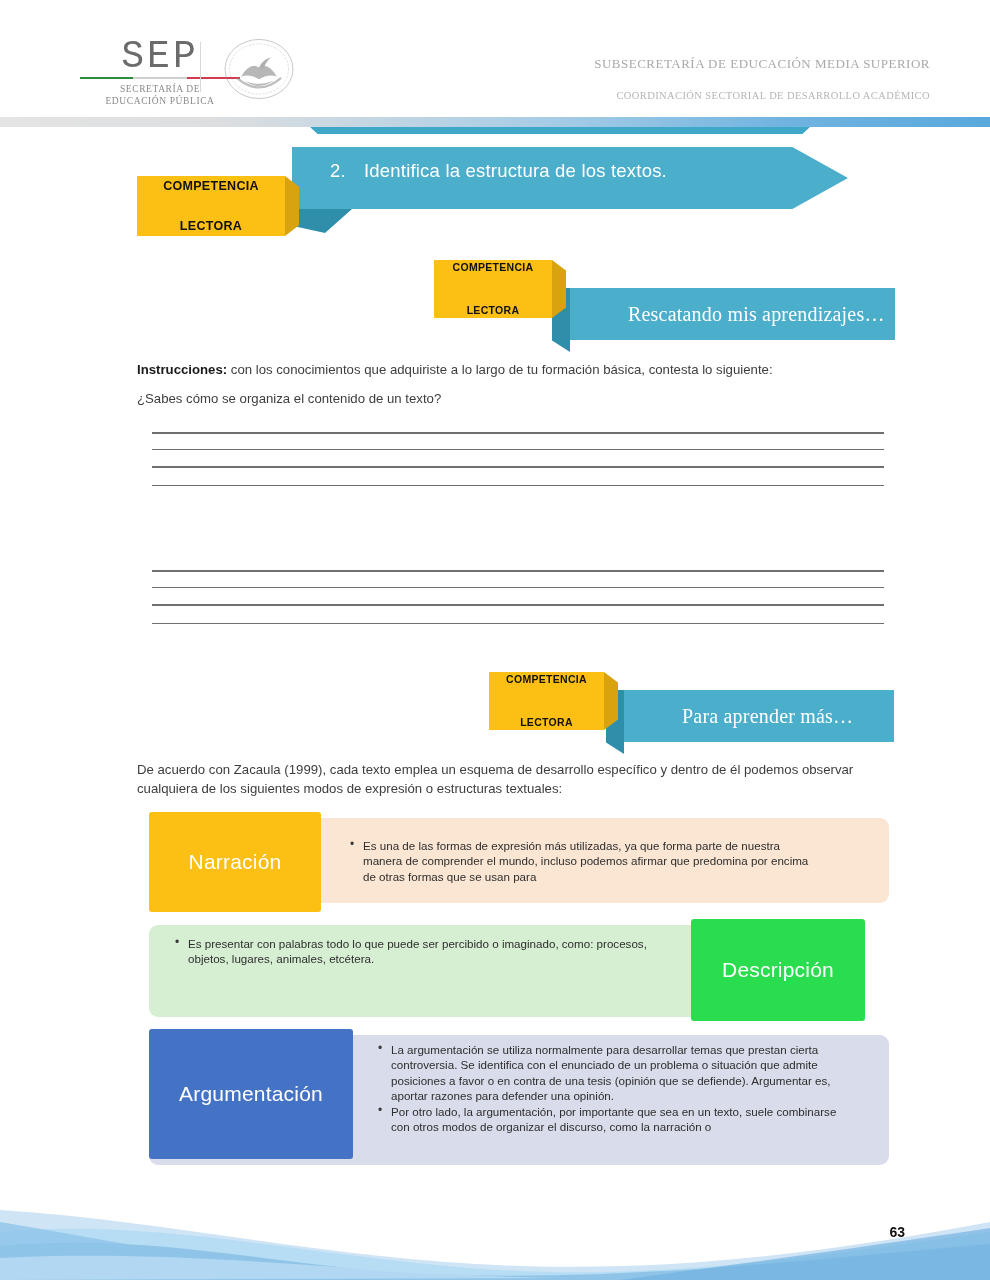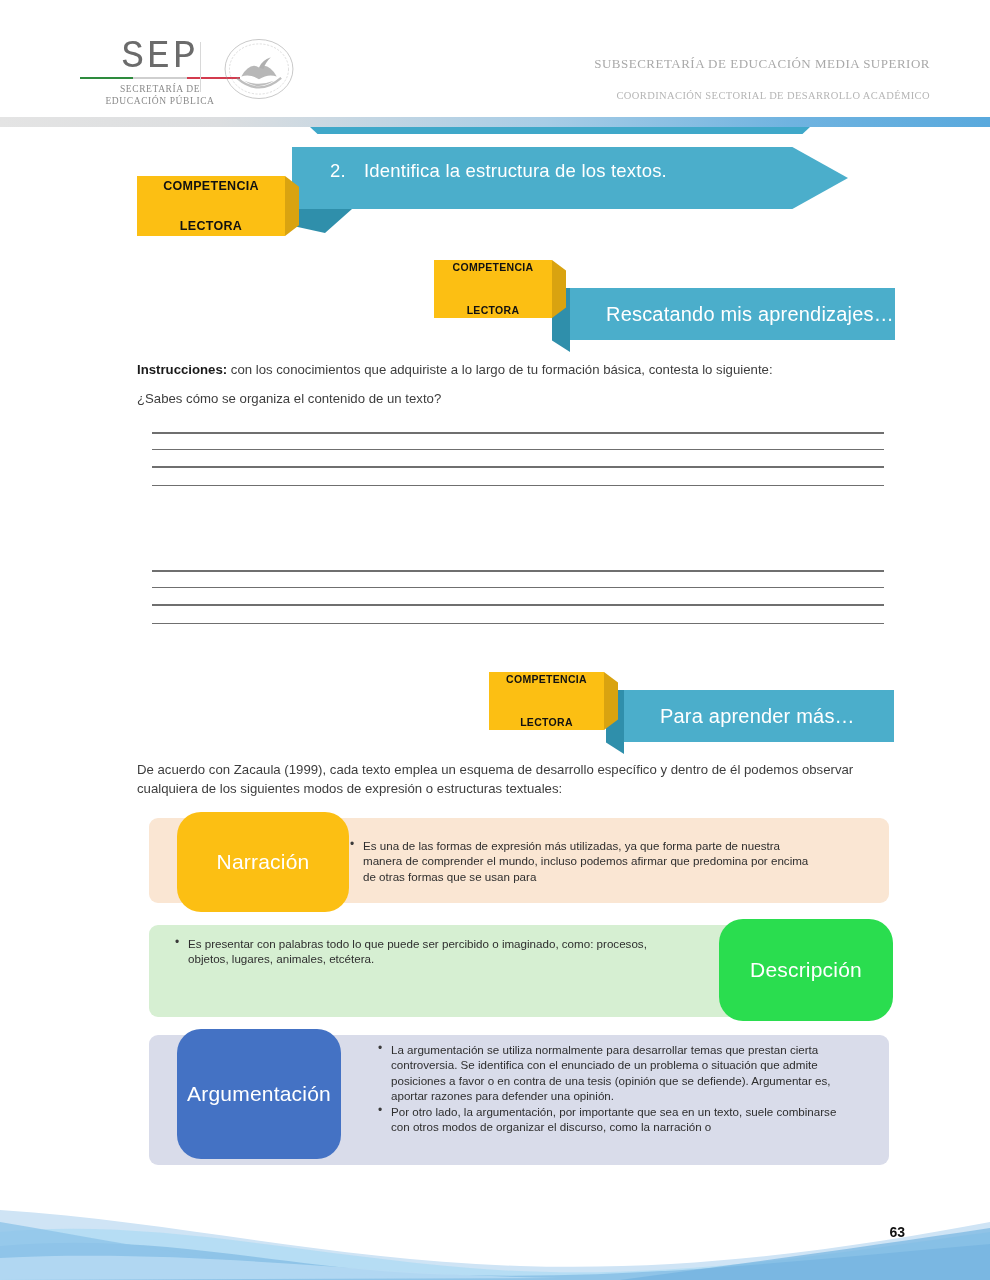--- a/index.html
+++ b/index.html
@@ -66,21 +66,21 @@
     clip-path: polygon(0 0, 100% 18%, 100% 82%, 0 100%);
   }
   #badge1 { left:137px; top:176px; width:148px; height:60px; }
 
   
   .subbanner-box {
     position:absolute; background:#4BAECB; color:#fff;
     display:flex; align-items:center;
   }
   .subbanner-box .lbl {
-    font-size:20px; font-weight:400; padding-left:36px; letter-spacing:.2px;
+    font-size:20px; font-weight:400; padding-left:58px; letter-spacing:.2px;font-family:Liberation Serif, serif;
   }
   .subbanner-shadow {
     position:absolute; background:#2f8fab;
   }
   #sb1-badge { left:434px; top:260px; width:118px; height:58px; font-size:10.5px; line-height:15px;}
   #sb1-box   { left:570px; top:288px; width:325px; height:52px; }
   #sb1-shade { left:552px; top:288px; width:18px; height:64px; clip-path: polygon(0 0,100% 0,100% 100%,0 82%); }
 
   #sb2-badge { left:489px; top:672px; width:115px; height:58px; font-size:10.5px; line-height:15px;}
   #sb2-box   { left:624px; top:690px; width:270px; height:52px; }
@@ -102,37 +102,37 @@
   .ln-a { height:1.5px; background:#8a8a8a; }
   .ln-b { height:1.5px; background:#7a7a7a; }
   .ln-c { height:1.6px; background:#2b2b2b; }
   .ln-d { height:1.5px; background:#8a8a8a; }
   #lines1 { left:152px; top:432px; width:732px; }
   #lines2 { left:152px; top:570px; width:732px; }
   .spacer16 { height:15px; }
   .spacer17 { height:16px; }
   .spacer18 { height:17px; }
   .card-bg   { position:absolute; border-radius:9px; }
-  .card-tab  { position:absolute; border-radius:24px; display:flex; align-items:center; justify-content:center;
-               color:#fff; font-size:21px; letter-spacing:.2px;margin-left:28px; }
+  .card-tab  { position:absolute; border-radius:3px; display:flex; align-items:center; justify-content:center;
+               color:#fff; font-size:21px; letter-spacing:.2px; }
   .card-list { position:absolute; color:#2e2e2e; font-size:11.6px; line-height:15.4px; }
   .card-list li { margin-bottom:0; list-style:none; position:relative; padding-left:13px; }
   .card-list li:before { content:"\2022"; position:absolute; left:0; top:-1px; font-size:12px; color:#3a3a3a;}
 
   
   #narr-bg  { left:149px; top:818px; width:740px; height:85px; background:#FAE6D3; }
   #narr-tab { left:149px; top:812px; width:172px; height:100px; background:#FCBF13; }
   #narr-list{ left:350px; top:838px; width:470px; }
   
   #desc-bg  { left:149px; top:925px; width:690px; height:92px; background:#D6EFD2; }
   #desc-tab { left:691px; top:919px; width:174px; height:102px; background:#2ADD4F; }
   #desc-list{ left:175px; top:936px; width:490px; }
   
   #arg-bg   { left:149px; top:1035px; width:740px; height:130px; background:#D9DCEA; }
-  #arg-tab  { left:149px; top:1029px; width:164px; height:130px; background:#4472C4; }
+  #arg-tab  { left:149px; top:1029px; width:204px; height:130px; background:#4472C4; }
   #arg-list { left:378px; top:1042px; width:480px; }
 
   
   .pagenum { position:absolute; right:85px; top:1180px; font-size:14px; font-weight:bold; color:#111;margin-top:44px; }
 
   
   .footer-waves { position:absolute; left:0; bottom:0; width:990px; height:92px; }
 </style>
 </head>
 <body>

